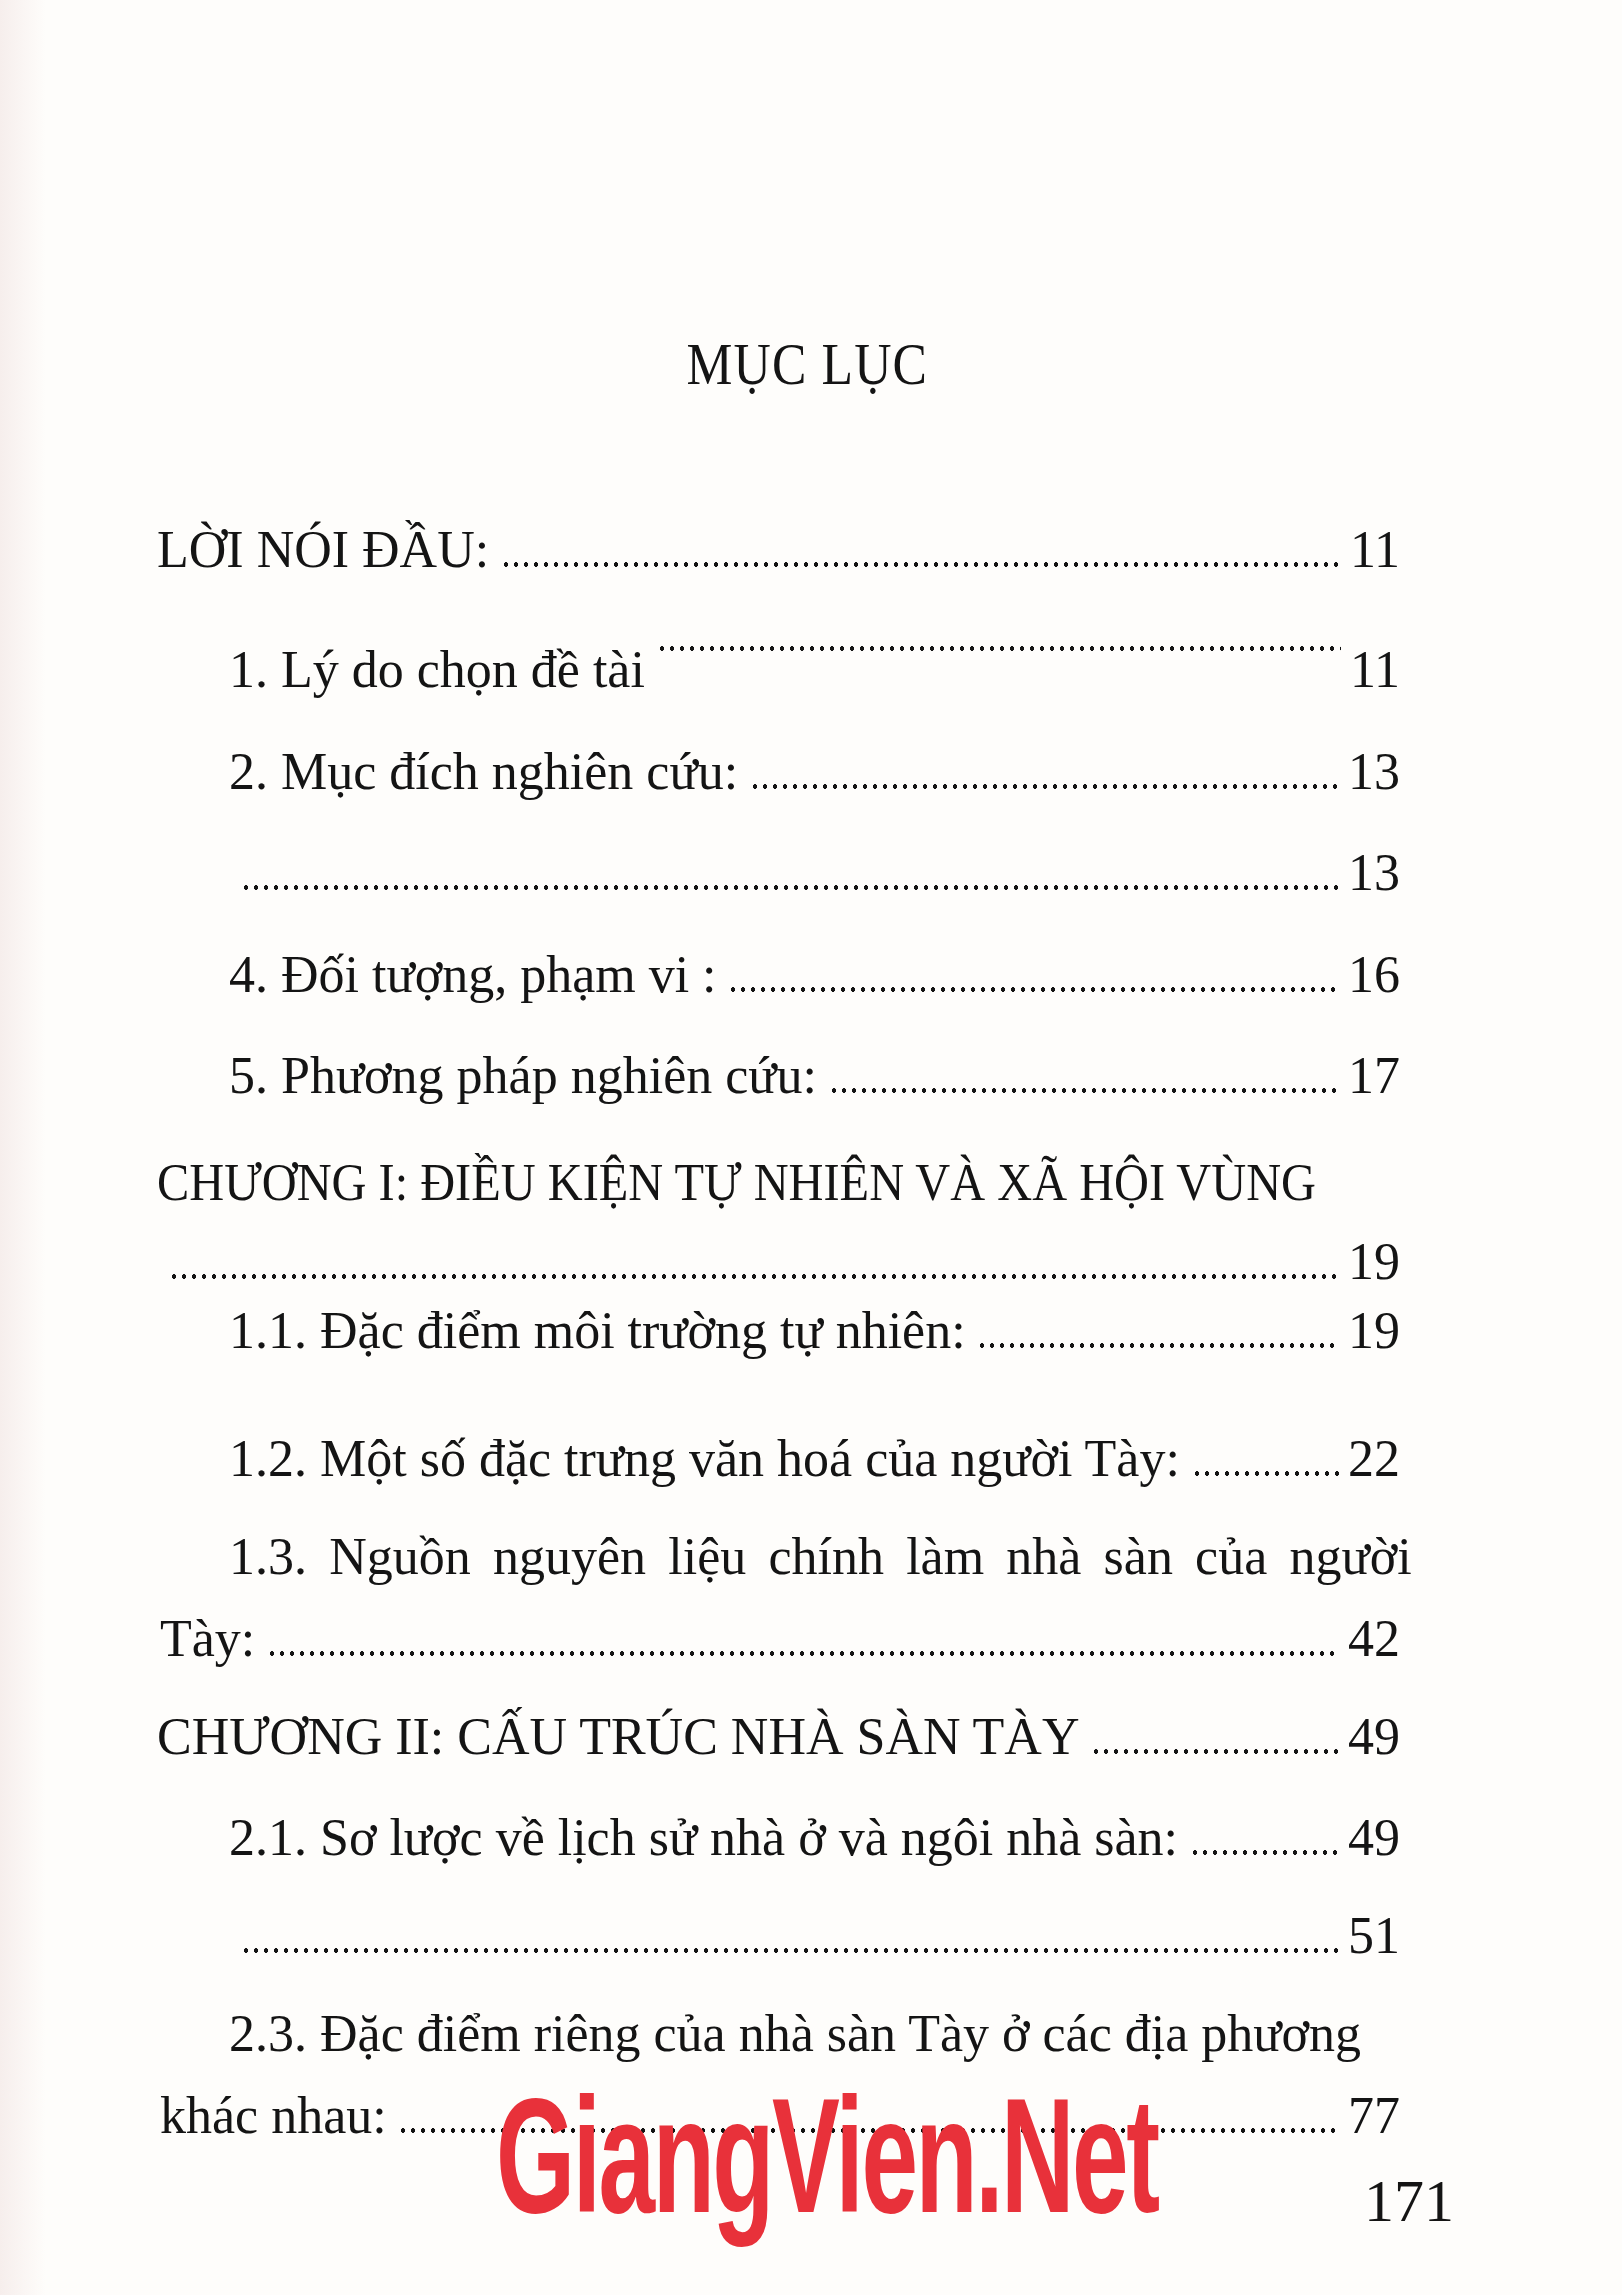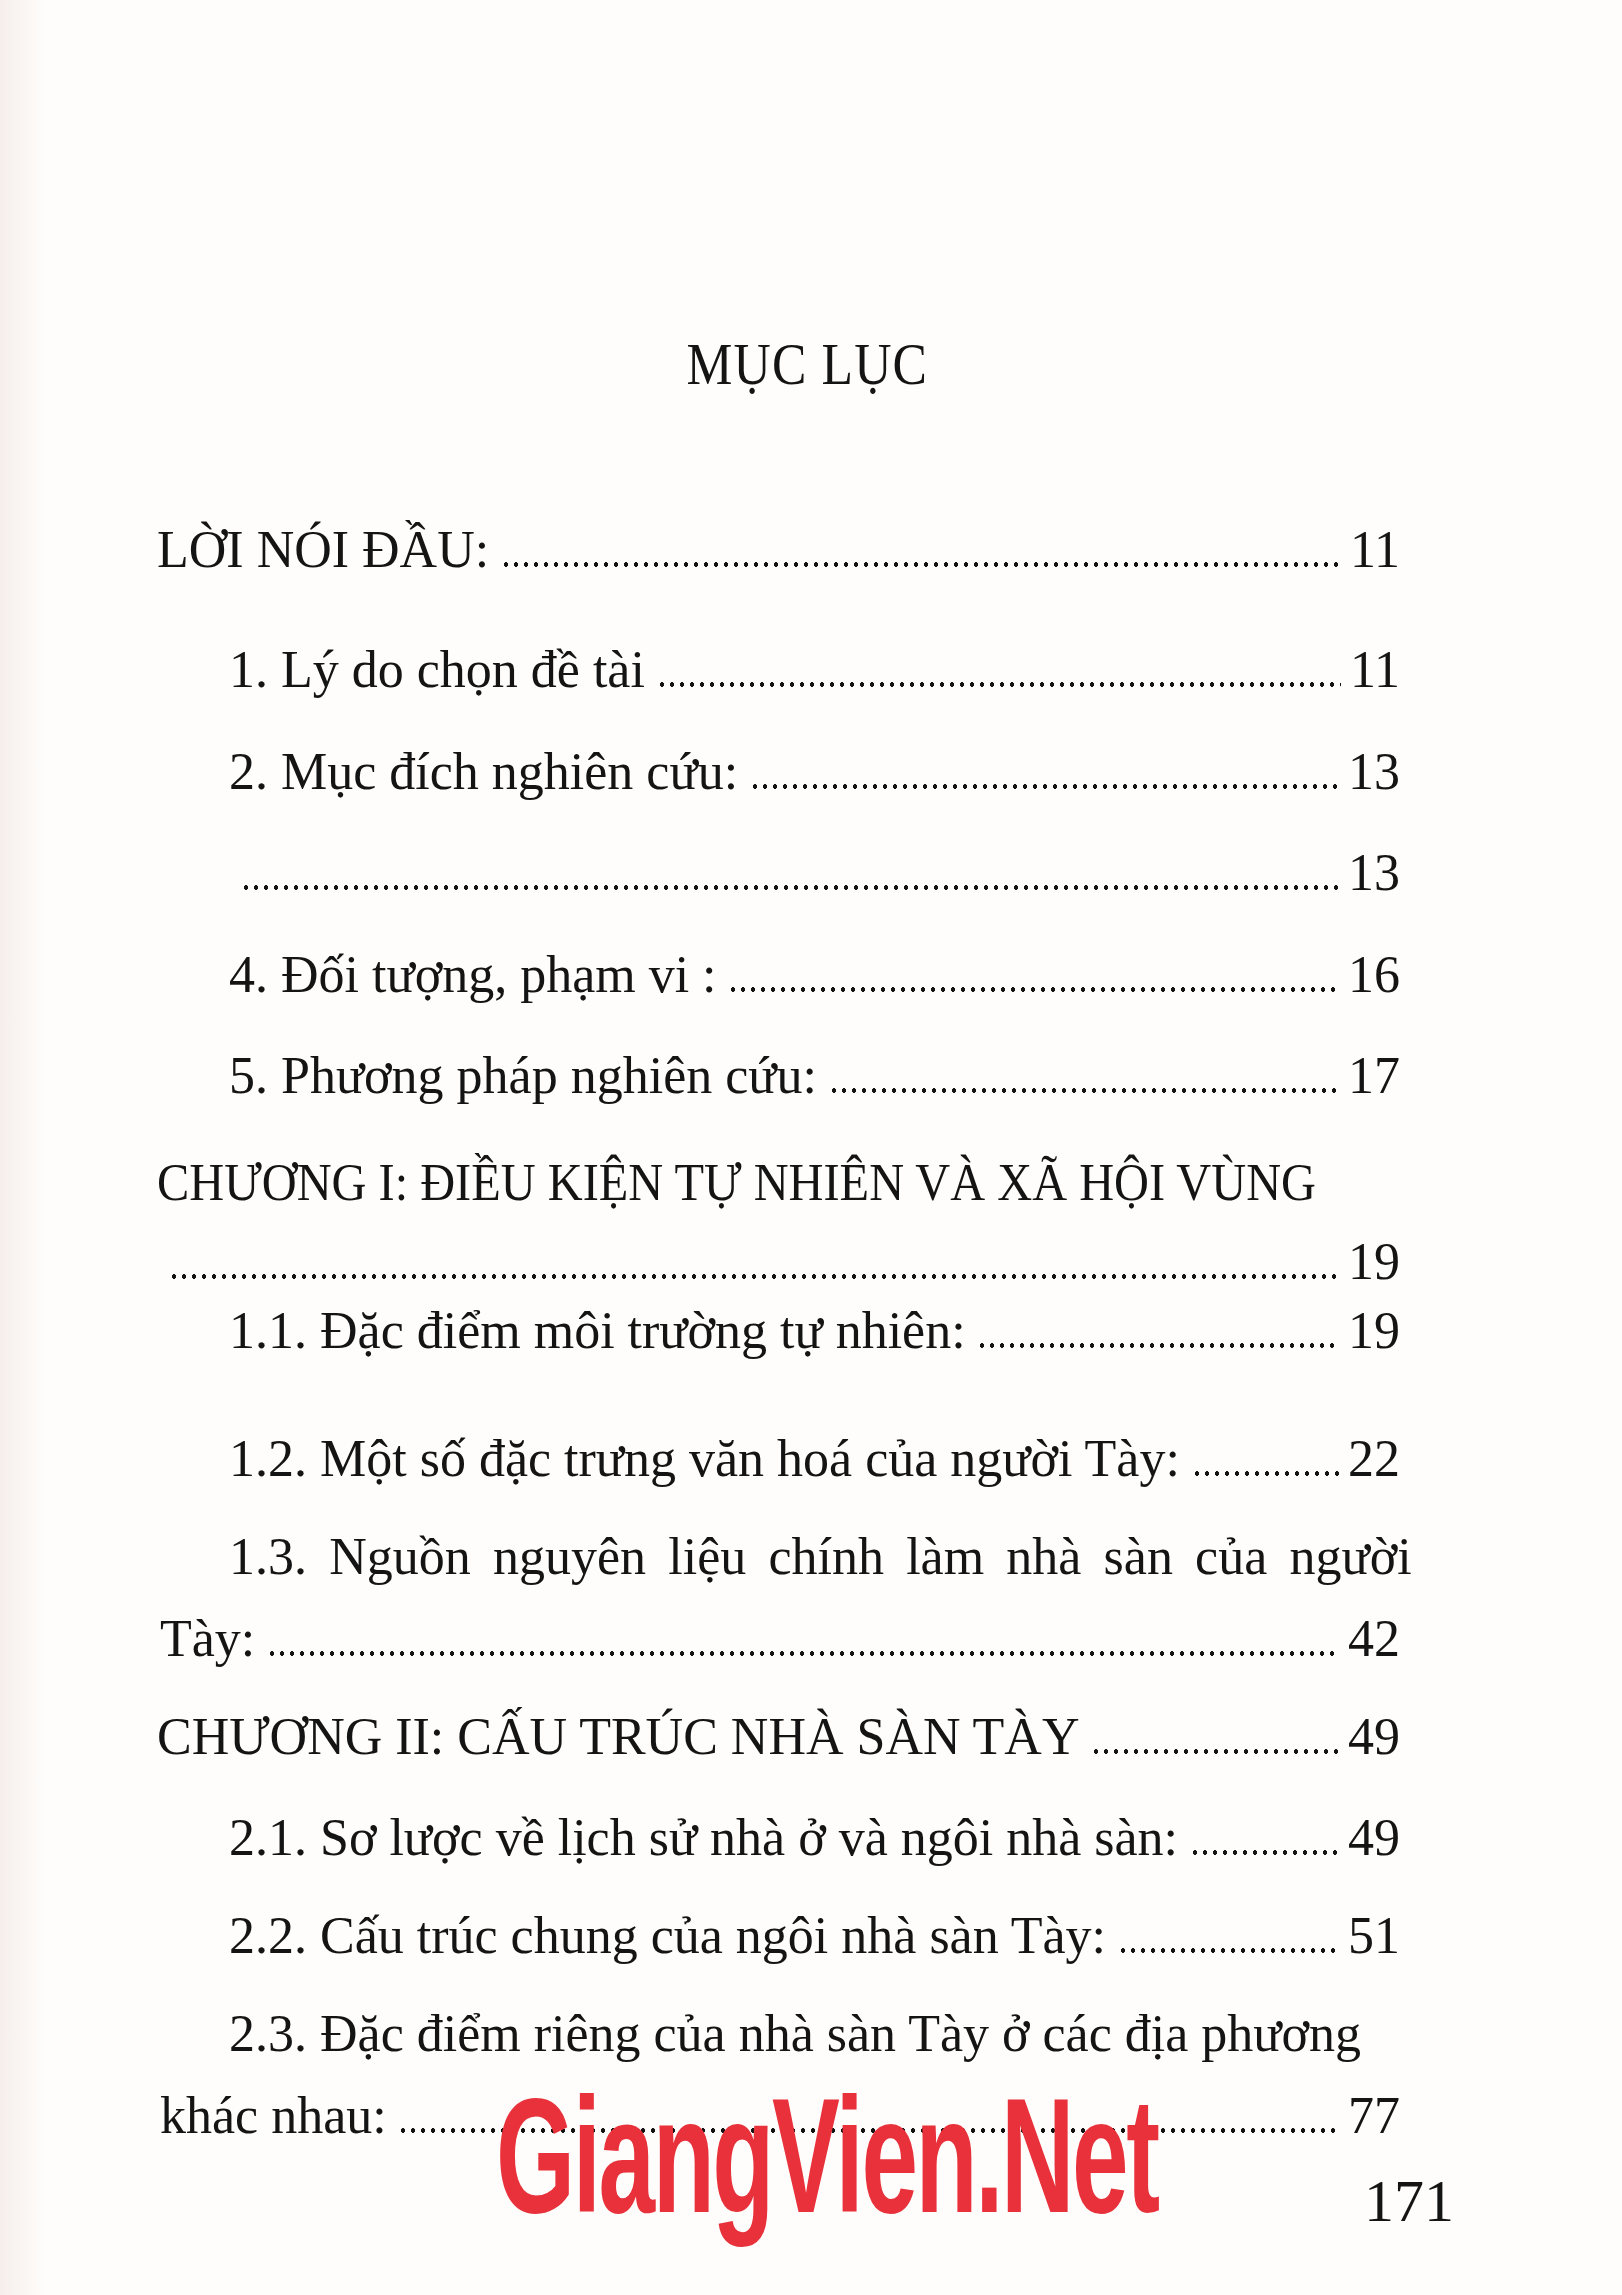--- a/index.html
+++ b/index.html
@@ -109,21 +109,21 @@
 <div class="title">MỤC LỤC</div>
 
 <div class="toc">
 
   <div class="row top" style="top:524px;">
     <span class="label">LỜI NÓI ĐẦU:</span>
     <span class="leader"></span>
     <span class="page">11</span>
   </div>
 
-  <div class="row sub" style="top:644px;">
+  <div class="row sub" style="top:644px;align-items:flex-end;">
     <span class="label">1. Lý do chọn đề tài</span>
     <span class="leader"></span>
     <span class="page">11</span>
   </div>
 
   <div class="row sub" style="top:746px;">
     <span class="label">2. Mục đích nghiên cứu:</span>
     <span class="leader"></span>
     <span class="page">13</span>
   </div>
@@ -176,21 +176,20 @@
     <span class="page">49</span>
   </div>
 
   <div class="row sub" style="top:1812px;justify-content:flex-end;">
     <span class="label">2.1. Sơ lược về lịch sử nhà ở và ngôi nhà sàn:</span>
     <span class="leader"></span>
     <span class="page">49</span>
   </div>
 
   <div class="row sub" style="top:1910px;">
-    <span class="label">2.2. Cấu trúc chung của ngôi nhà sàn Tày:</span>
     <span class="leader"></span>
     <span class="page">51</span>
   </div>
 
   <div class="textline" style="left:229px; top:2008px;">2.3. Đặc điểm riêng của nhà sàn Tày ở các địa phương</div>
   <div class="row cont" style="top:2090px;">
     <span class="label">khác nhau:</span>
     <span class="leader"></span>
     <span class="page">77</span>
   </div>

